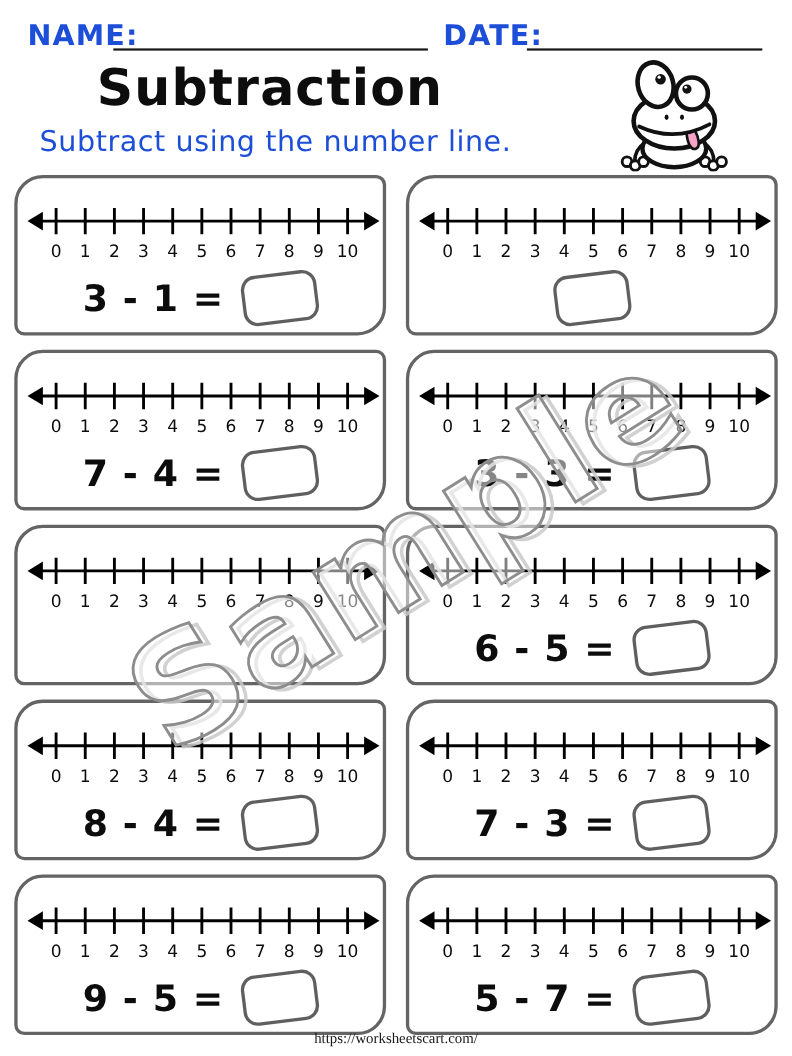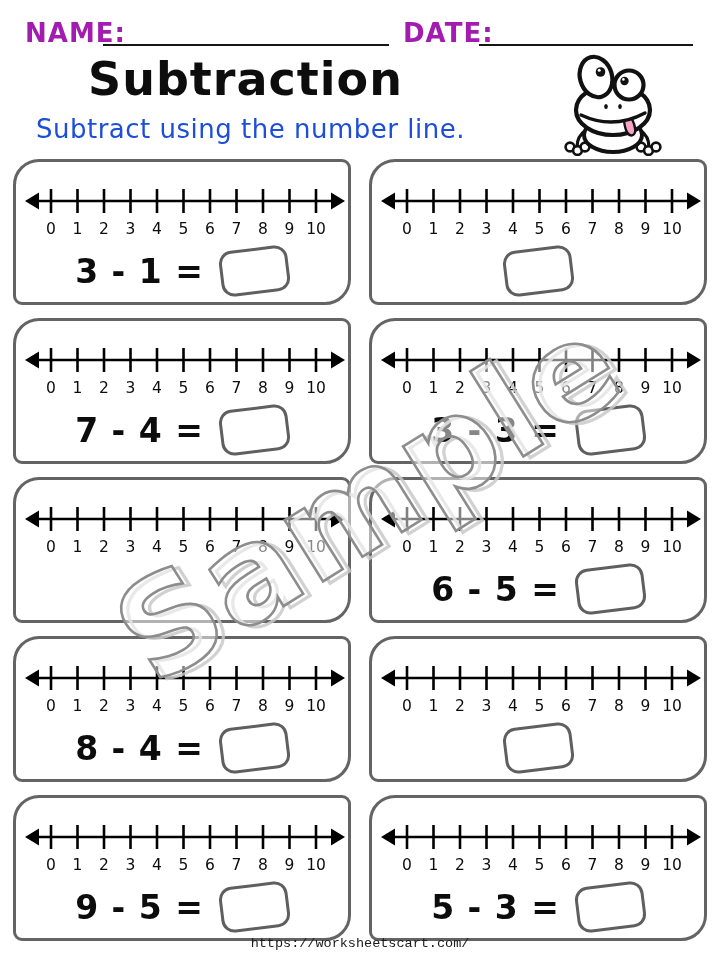--- a/index.html
+++ b/index.html
@@ -1,20 +1,20 @@
 <!DOCTYPE html>
 <html><head>
 <meta charset="utf-8">
 <style>
   * { margin: 0; padding: 0; box-sizing: border-box; }
   html, body { width: 720px; height: 960px; background: #ffffff; overflow: hidden; }
   body { position: relative; font-family: "DejaVu Sans", sans-serif; color: #111; }
 
   
-  .hdr-label { position: absolute; font-size: 26px; font-weight: 600; letter-spacing: 1px; color: #a21caf; }
+  .hdr-label { position: absolute; font-size: 26px; font-weight: 600; letter-spacing: 1px; color: #1d4ed8; }
   #name-label { left: 25px; top: 18px; }
   #date-label { left: 403px; top: 18px; }
   .fill-line { position: absolute; border-bottom: 2.4px solid #161616; height: 0; }
   #name-line { left: 103px; top: 44px; width: 286px; }
   #date-line { left: 479px; top: 44px; width: 214px; }
 
   .page-title { position: absolute; left: 88px; top: 52px; font-size: 46px; font-weight: bold; letter-spacing: 1px; color: #0d0d0d; }
   .page-subtitle { position: absolute; left: 36px; top: 114px; font-size: 26px; font-weight: 500; letter-spacing: 0.5px; color: #1d4ed8; }
 
   .frog { position: absolute; left: 556px; top: 50px; width: 118px; height: 106px; }
@@ -43,21 +43,21 @@
     transform: rotate(-7deg); background: transparent;
   }
 
   
   .watermark { position: absolute; left: 0; top: 0; width: 720px; height: 960px; z-index: 40; pointer-events: none; }
   .watermark text { font-family: "DejaVu Sans", sans-serif; font-weight: bold; font-size: 132px; letter-spacing: 2px; }
 
   
   .footer-url {
     position: absolute; left: 0; top: 936px; width: 100%;
-    text-align: center; font-family: Liberation Mono, monospace;
+    text-align: center; font-family: Liberation Serif, serif;
     font-size: 13.5px; color: #1a1a1a;
   }
 </style>
 </head>
 <body>
 
 <span class="hdr-label" id="name-label">NAME:</span>
 <div class="fill-line" id="name-line"></div>
 <span class="hdr-label" id="date-label">DATE:</span>
 <div class="fill-line" id="date-line"></div>
@@ -354,20 +354,21 @@
         <line x1="214.5" y1="5" x2="214.5" y2="29" stroke="#000" stroke-width="2.6"></line>
         <text x="214.5" y="50" text-anchor="middle" font-size="15.5" fill="#0c0c0c">7</text>
         <line x1="241" y1="5" x2="241" y2="29" stroke="#000" stroke-width="2.6"></line>
         <text x="241" y="50" text-anchor="middle" font-size="15.5" fill="#0c0c0c">8</text>
         <line x1="267.5" y1="5" x2="267.5" y2="29" stroke="#000" stroke-width="2.6"></line>
         <text x="267.5" y="50" text-anchor="middle" font-size="15.5" fill="#0c0c0c">9</text>
         <line x1="294" y1="5" x2="294" y2="29" stroke="#000" stroke-width="2.6"></line>
         <text x="294" y="50" text-anchor="middle" font-size="15.5" fill="#0c0c0c">10</text>
       </svg>
     <div class="problem">
+      <span class="expr">7 - 3 =</span>
       <span class="answer-box"></span>
     </div>
   </div>
 
   <div class="card">
     <svg class="numberline" viewBox="0 0 326 54">
         <line x1="10" y1="17" x2="316" y2="17" stroke="#000" stroke-width="2.6"></line>
         <polygon points="3,17 17,8.5 17,25.5" fill="#000"></polygon>
         <polygon points="323,17 309,8.5 309,25.5" fill="#000"></polygon>
         <line x1="29" y1="5" x2="29" y2="29" stroke="#000" stroke-width="2.6"></line>
@@ -421,21 +422,21 @@
         <line x1="214.5" y1="5" x2="214.5" y2="29" stroke="#000" stroke-width="2.6"></line>
         <text x="214.5" y="50" text-anchor="middle" font-size="15.5" fill="#0c0c0c">7</text>
         <line x1="241" y1="5" x2="241" y2="29" stroke="#000" stroke-width="2.6"></line>
         <text x="241" y="50" text-anchor="middle" font-size="15.5" fill="#0c0c0c">8</text>
         <line x1="267.5" y1="5" x2="267.5" y2="29" stroke="#000" stroke-width="2.6"></line>
         <text x="267.5" y="50" text-anchor="middle" font-size="15.5" fill="#0c0c0c">9</text>
         <line x1="294" y1="5" x2="294" y2="29" stroke="#000" stroke-width="2.6"></line>
         <text x="294" y="50" text-anchor="middle" font-size="15.5" fill="#0c0c0c">10</text>
       </svg>
     <div class="problem">
-      <span class="expr">5 - 3 =</span>
+      <span class="expr">5 - 7 =</span>
       <span class="answer-box"></span>
     </div>
   </div>
 </div>
 
 <svg class="watermark" viewBox="0 0 720 960">
   <g transform="rotate(-32 368 498)">
     <text x="373" y="550" text-anchor="middle" fill="none" stroke="#c9c9c9" stroke-width="3.2" opacity="0.85">Sample</text>
     <text x="368" y="545" text-anchor="middle" fill="rgba(255,255,255,0.5)" stroke="#8d8d8d" stroke-width="2.6">Sample</text>
   </g>

